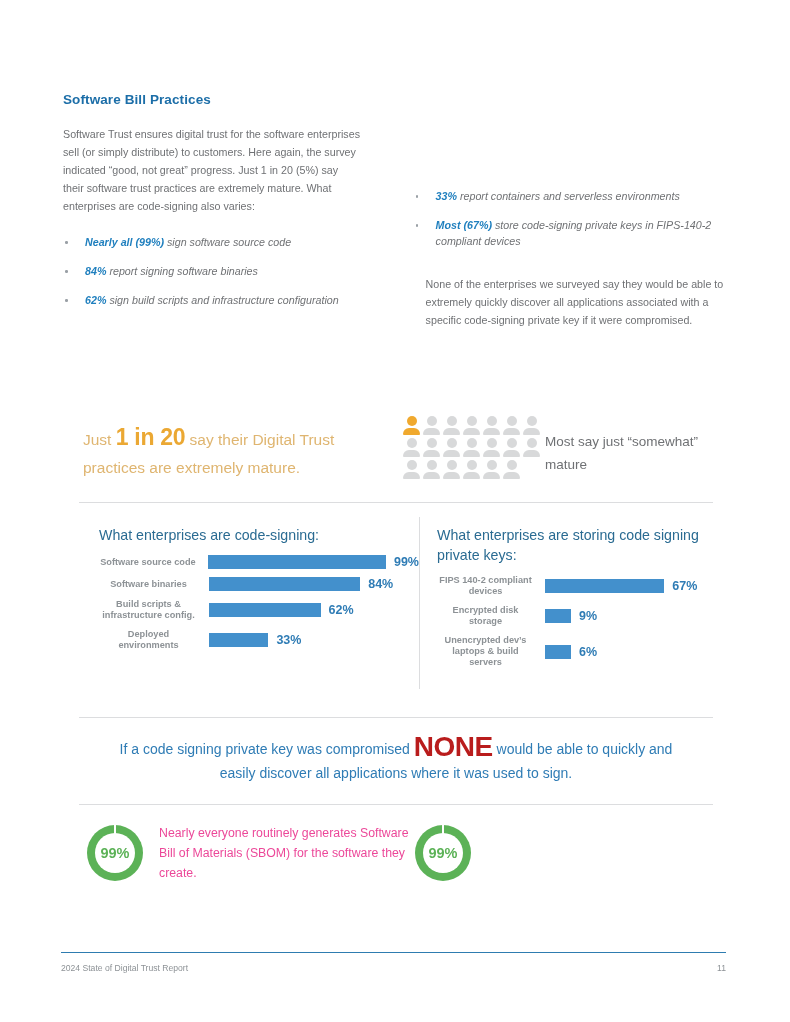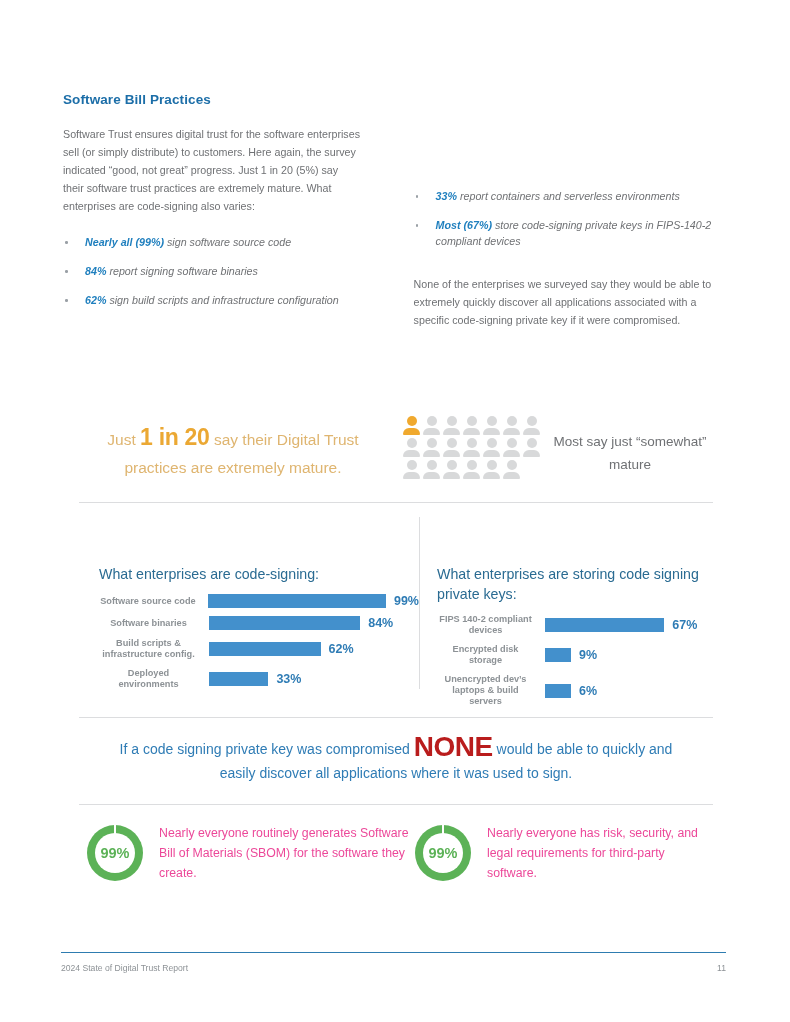--- a/index.html
+++ b/index.html
@@ -18,36 +18,36 @@
   .sec-title{
     font-size:13.5px;font-weight:bold;color:#1c6ea8;letter-spacing:.1px;
     margin:0 0 18px 0;
   }
   .cols{display:flex;gap:52px;align-items:flex-start;}
   .col-left{width:302px;}
   .col-right{width:318px;padding-top:44px;}
   .body-text{
     font-size:10.7px;line-height:18px;color:#6f7174;margin:0;
   }
-  .body-text.gap{margin-top:26px;}
+  .body-text.gap{margin-top:26px;margin-left:12px;}
   ul.bullets{list-style:none;margin:19px 0 0 0;padding:0;}
   ul.bullets li{
     position:relative;padding-left:22px;margin-bottom:13px;
     font-size:10.7px;line-height:16px;color:#6f7174;font-style:italic;
   }
   ul.bullets li:before{
     content:"";position:absolute;left:2px;top:7px;
     width:2.5px;height:2.5px;background:#9aa0a6;border-radius:50%;
   }
   .hl{color:#1f7fbe;font-weight:bold;}
 
   
   .info{position:absolute;left:79px;top:404px;width:634px;}
 
-  .row-people{position:relative;height:98px;text-align:center;}
+  .row-people{position:relative;height:98px;}
   .people-left{
     position:absolute;left:4px;top:19px;width:300px;
     font-size:15.5px;line-height:28px;color:#dfb570;
   }
   .people-left .big{
     color:#eba833;font-weight:bold;font-size:23px;letter-spacing:-.3px;
   }
   .people-grid{
     position:absolute;left:324px;top:12px;
     display:grid;grid-template-columns:repeat(7,17px);gap:3px 3px;
@@ -65,21 +65,21 @@
   .person.blank i,.person.blank b{background:transparent;}
   .people-right{
     position:absolute;left:466px;top:26px;width:170px;
     font-size:13.5px;line-height:23px;color:#6f7174;
   }
 
   .divider{height:1px;background:#dcdddf;width:100%;}
 
   
   .charts{position:relative;display:flex;padding-top:22px;height:192px;}
-  .chart{position:relative;margin-top:39px;}
+  .chart{position:relative;}
   .chart.left{width:340px;padding-left:20px;box-sizing:border-box;}
   .chart.right{width:294px;padding-left:18px;box-sizing:border-box;}
   .vline{
     position:absolute;left:340px;top:14px;width:1px;height:172px;background:#dcdddf;
   }
   .chart-title{
     font-size:14.2px;line-height:20px;color:#2a6b92;margin:0 0 10px 0;font-weight:normal;
   }
   .bars{margin-top:8px;}
   .bar-row{display:flex;align-items:center;margin-bottom:8px;}
@@ -344,21 +344,20 @@
         <div class="donut-item first">
           <div class="donut" style="background: conic-gradient(from 1.5deg, rgb(92, 178, 87) 0deg, rgb(92, 178, 87) 356.4deg, rgb(255, 255, 255) 356.4deg, rgb(255, 255, 255) 360deg);">
             <span>99%</span>
           </div>
           <div class="donut-text">Nearly everyone routinely generates Software Bill of Materials (SBOM) for the software they create.</div>
         </div>
         <div class="donut-item second">
           <div class="donut" style="background: conic-gradient(from 1.5deg, rgb(92, 178, 87) 0deg, rgb(92, 178, 87) 356.4deg, rgb(255, 255, 255) 356.4deg, rgb(255, 255, 255) 360deg);">
             <span>99%</span>
           </div>
-          <div class="donut-text">Nearly everyone has risk, security, and legal requirements for third-party software.</div>
         </div>
       </div>
 
   </div>
 
   <div class="footer-rule"></div>
   <div class="footer">
     <span>2024 State of Digital Trust Report</span>
     <span>11</span>
   </div>

